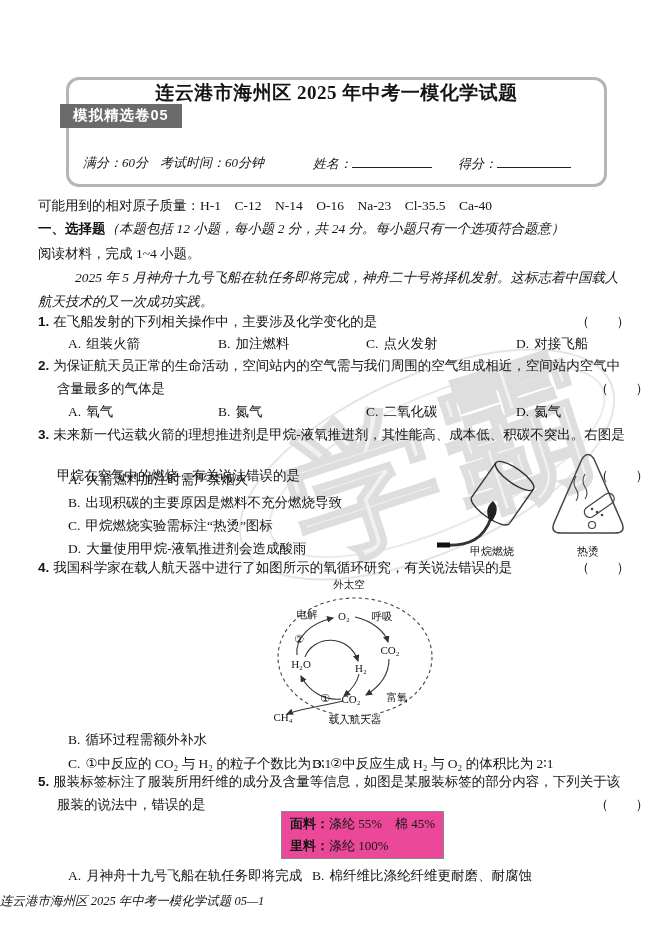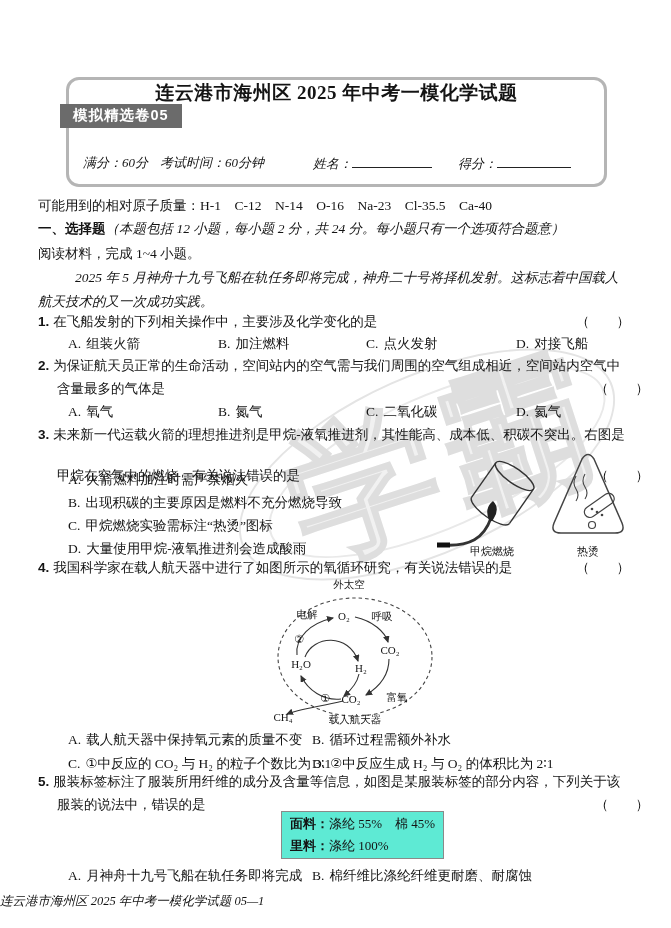--- a/index.html
+++ b/index.html
@@ -53,21 +53,21 @@
   .opts4 .opt:nth-child(3){width:122px;flex-shrink:0;}
   .opts2{display:flex;padding-left:30px;}
   .opts2 .opt:first-child{width:244px;flex-shrink:0;}
   .optline{padding-left:30px;}
   .ol{margin-right:5px;}
   
   .fig{position:absolute;z-index:1;}
   svg text{font-family:"Liberation Serif","DejaVu Serif","DejaVu Sans",serif;fill:#141414;}
   .label-box{
     position:absolute;z-index:1;left:281px;top:811px;border:1.5px solid #8a8a8a;
-    padding:1px 8px;font-size:13px;line-height:22px;background:#5eead4;
+    padding:1px 8px;font-size:13px;line-height:22px;background:#ec4899;
   }
   .label-box b{font-family:"Liberation Sans","DejaVu Sans",sans-serif;font-weight:bold;}
   .footer{position:absolute;z-index:1;left:0;top:893px;width:558px;text-align:left;
     font-style:italic;font-size:12.5px;}
 </style>
 </head>
 <body>
 
 <div class="page">
 
@@ -187,21 +187,20 @@
     <text x="116" y="95" font-size="11" text-anchor="middle">H₂</text>
     <text x="145" y="77" font-size="11" text-anchor="middle">CO₂</text>
     <text x="80" y="125" font-size="11" text-anchor="middle">①</text>
     <text x="106" y="126" font-size="11" text-anchor="middle">CO₂</text>
     <text x="152" y="124" font-size="10.5" text-anchor="middle">富氧</text>
     <text x="38" y="144" font-size="11" text-anchor="middle">CH₄</text>
     <text x="110" y="146" font-size="10.5" text-anchor="middle">载人航天器</text>
   </svg>
 
   <div class="row opts2" style="top:730px">
-    <span class="opt"><span class="ol">A.</span><span>载人航天器中保持氧元素的质量不变</span></span>
     <span class="opt"><span class="ol">B.</span><span>循环过程需额外补水</span></span>
   </div>
   <div class="row opts2" style="top:754px">
     <span class="opt"><span class="ol">C.</span><span>①中反应的 CO₂ 与 H₂ 的粒子个数比为 3∶1</span></span>
     <span class="opt"><span class="ol">D.</span><span>②中反应生成 H₂ 与 O₂ 的体积比为 2∶1</span></span>
   </div>
 
   <div class="row" style="top:772px">
     <span class="qnum">5.</span><span>服装标签标注了服装所用纤维的成分及含量等信息，如图是某服装标签的部分内容，下列关于该</span>
   </div>

